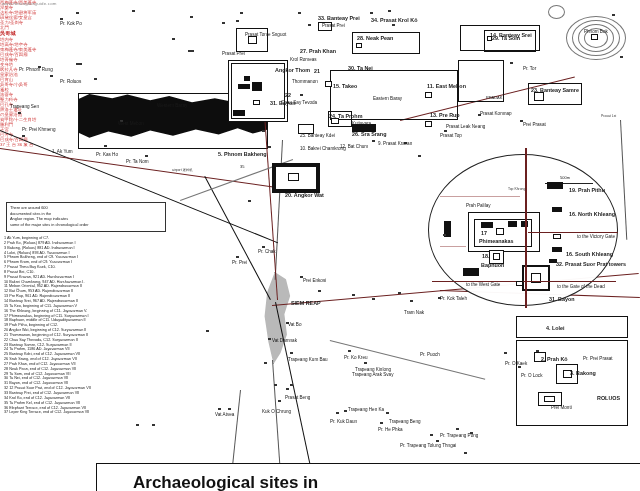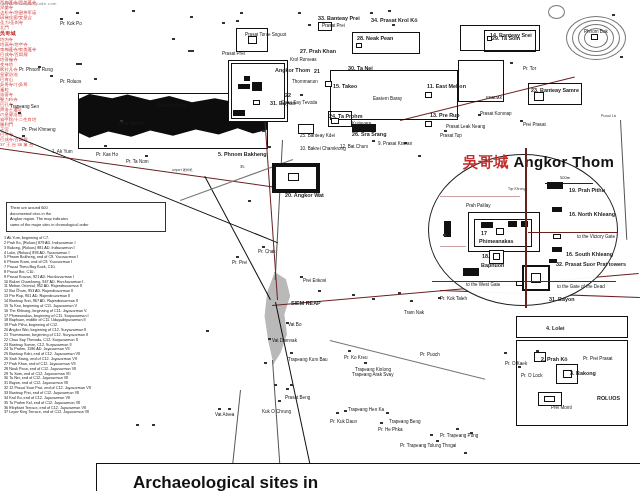--- a/index.html
+++ b/index.html
@@ -135,24 +135,20 @@
   <div class="inset-roluos" style="left:516px; top:340px; width:112px; height:86px;"></div>
   <div class="bx" style="left:516px; top:316px; width:112px; height:22px;"></div>
   <div class="bxt" style="left:556px; top:364px; width:22px; height:20px;"></div>
   <div class="bxw" style="left:563px; top:370px; width:9px; height:8px;"></div>
   <div class="bxt" style="left:538px; top:392px; width:24px; height:14px;"></div>
   <div class="bxw" style="left:544px; top:396px; width:11px; height:6px;"></div>
   <div class="bxt" style="left:534px; top:352px; width:12px; height:10px; border-width:1.2px;"></div>
 
   <div class="bigcircle" style="left:428px; top:154px; width:190px; height:152px;"></div>
 
-  <div class="title-at" style="left:463px; top:153px;">
-    <span class="zh">吳哥城</span>
-    <span>Angkor Thom</span>
-  </div>
 
   <div class="scalebar" style="left:545px; top:183px; width:48px;"></div>
   <div class="lab sm" style="left:560px; top:176px;">500m</div>
 
   <div class="bx" style="left:468px; top:212px; width:72px; height:40px;"></div>
   <div class="bx" style="left:474px; top:219px; width:58px; height:28px;"></div>
   <div class="bxw" style="left:496px; top:228px; width:8px; height:7px;"></div>
   <div class="blk" style="left:481px;top:222px;width:12px;height:6px;"></div>
   <div class="blk" style="left:508px;top:221px;width:9px;height:6px;"></div>
   <div class="blk" style="left:521px;top:221px;width:7px;height:6px;"></div>

